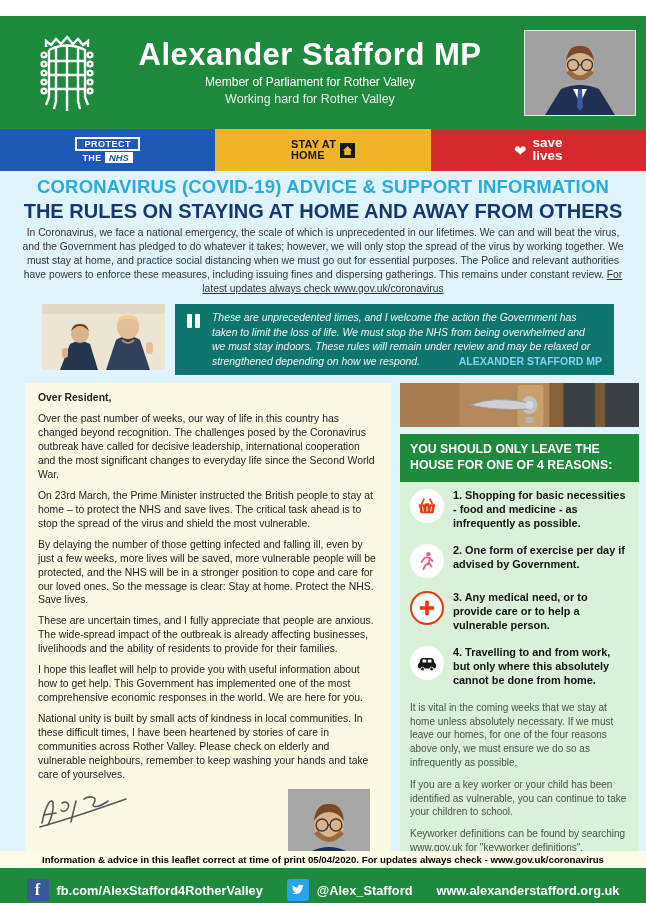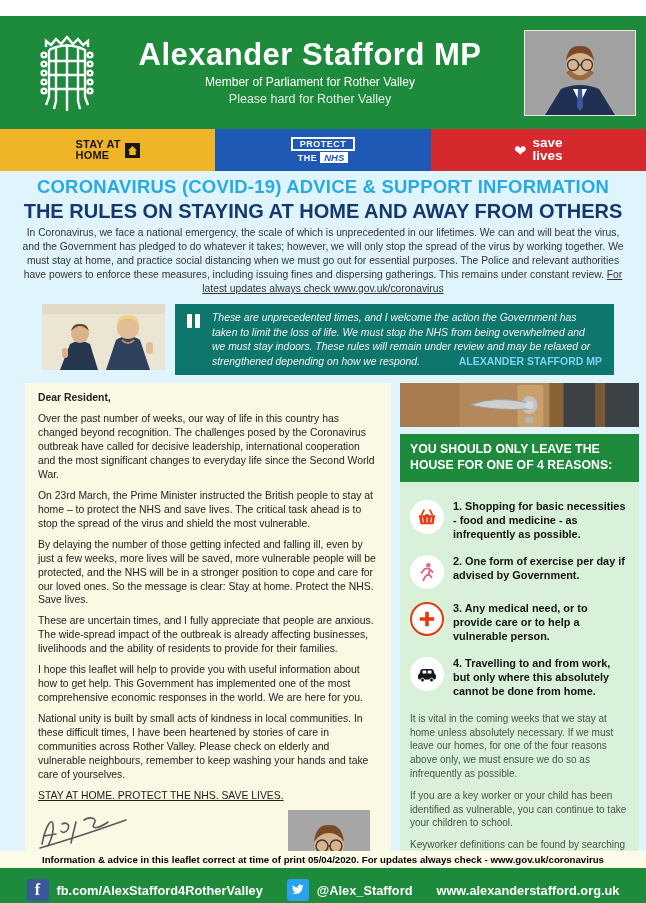--- a/index.html
+++ b/index.html
@@ -54,21 +54,21 @@
   .letter-col { width:366px; flex:none; background:#fbf8e4; padding:8px 13px 6px; color:#222; overflow:hidden; }
   .letter-col p { margin:0 0 7px; font-size:10.4px; line-height:1.34; }
   .closing { text-decoration:underline; }
   .sig-row { display:flex; justify-content:space-between; align-items:flex-start; margin-top:6px; }
   .sig-left { padding-top:2px; }
   .letter-photo { width:82px; height:97px; flex:none; margin-right:8px; }
 
   .right-col { flex:1; display:flex; flex-direction:column; min-width:0; }
   .door-photo { height:44px; flex:none; }
   .reasons-title { background:#1e8a3c; color:#fff; font-weight:bold; font-size:12.3px; line-height:1.3; padding:8px 10px; margin-top:7px; flex:none; }
-  .reasons-body { background:#d9f0d9; flex:1; padding:18px 10px 6px; }
+  .reasons-body { background:#d9f0d9; flex:1; padding:7px 10px 6px; }
   .reason { display:flex; gap:9px; margin-bottom:13px; align-items:flex-start; }
   .reason-icon { width:34px; height:34px; border-radius:50%; background:#fff; flex:none; display:flex; align-items:center; justify-content:center; }
   .reason-text { font-weight:bold; font-size:10.9px; line-height:1.28; color:#141414; }
   .note { font-size:10px; color:#46564a; line-height:1.38; margin:0 0 8px; }
 
   
   .info-strip { background:#fcfbe7; color:#000; font-weight:bold; font-size:9.7px; text-align:center; padding:3px 4px; flex:none; }
   .footer { background:#1e8a3c; height:44px; flex:none; display:flex; align-items:center; justify-content:center; gap:24px; color:#fff; }
   .social { display:flex; align-items:center; gap:8px; font-weight:bold; font-size:12.8px; }
   .fb-icon { width:22px; height:22px; border-radius:3px; background:#3b5998; color:#fff; display:flex; align-items:center; justify-content:center; font-weight:bold; font-size:16px; font-family:"Liberation Serif",serif; }
@@ -101,59 +101,59 @@
           <circle cx="52" cy="33" r="2.4"></circle>
           <circle cx="52" cy="42" r="2.4"></circle>
           <circle cx="52" cy="51" r="2.4"></circle>
           <circle cx="52" cy="60" r="2.4"></circle>
         <path d="M11 66 L8 74 M47 66 L50 74 M18 70 L16 78 M40 70 L42 78 M29 74 L29 80"></path>
       </svg>
     </span>
     <div class="hdr-text">
       <div class="hdr-name">Alexander Stafford MP</div>
       <div class="hdr-sub">Member of Parliament for Rother Valley</div>
-      <div class="hdr-tag">Please hard for Rother Valley</div>
+      <div class="hdr-tag">Working hard for Rother Valley</div>
     </div>
     <span class="hdr-photo">
       <svg width="110" height="84" viewBox="0 0 110 84" preserveAspectRatio="none">
         <rect width="110" height="84" fill="#a6a6a6"></rect>
         <rect width="110" height="84" fill="#9b9b9b" opacity=".5"></rect>
         <path d="M20 84 L36 58 Q55 50 74 58 L90 84 Z" fill="#203055"></path>
         <polygon points="48,58 62,58 55,72" fill="#fff"></polygon>
         <path d="M53 58 L57 58 L58 76 L55 80 L52 76 Z" fill="#3a5a9f"></path>
         <ellipse cx="55" cy="34" rx="14" ry="16" fill="#d9b38c"></ellipse>
         <path d="M41 30 Q43 14 55 15 Q67 14 69 30 Q64 22 55 22 Q46 22 41 30 Z" fill="#7a4a28"></path>
         <path d="M43 40 Q55 54 67 40" fill="none" stroke="#9a6b3f" stroke-width="5"></path>
         <circle cx="48" cy="34" r="5.5" fill="none" stroke="#3a3a3a" stroke-width="1.4"></circle>
         <circle cx="62" cy="34" r="5.5" fill="none" stroke="#3a3a3a" stroke-width="1.4"></circle>
         <line x1="53.5" y1="34" x2="56.5" y2="34" stroke="#3a3a3a" stroke-width="1.4"></line>
       </svg>
     </span>
   </div>
 
   <div class="banner">
+    <div class="band band-blue">
+      <div class="nhs-lockup">
+        <span class="protect-box">PROTECT</span>
+        <span class="the-nhs">
+          <span class="the-txt">THE</span>
+          <span class="nhs-box">NHS</span>
+        </span>
+      </div>
+    </div>
     <div class="band band-yellow">
       <div class="stay">
         <div class="stay-txt">
           <div>STAY AT</div>
           <div>HOME</div>
         </div>
         <span class="house-chip">
           <svg width="11" height="11" viewBox="0 0 12 12">
               <path d="M6 1 L11 6 L9.5 6 L9.5 11 L2.5 11 L2.5 6 L1 6 Z" fill="#f0b429"></path>
             </svg>
-        </span>
-      </div>
-    </div>
-    <div class="band band-blue">
-      <div class="nhs-lockup">
-        <span class="protect-box">PROTECT</span>
-        <span class="the-nhs">
-          <span class="the-txt">THE</span>
-          <span class="nhs-box">NHS</span>
         </span>
       </div>
     </div>
     <div class="band band-red">
       <div class="save">
         <span class="heart">❤</span>
         <span class="save-txt">
           <div>save</div>
           <div>lives</div>
         </span>
@@ -193,28 +193,27 @@
             <span class="qbar"></span>
           </span>
         <span class="qtext">These are unprecedented times, and I welcome the action the Government has taken to limit the loss of life. We must stop the NHS from being overwhelmed and we must stay indoors. These rules will remain under review and may be relaxed or strengthened depending on how we respond.</span>
         <span class="qattr">ALEXANDER STAFFORD MP</span>
       </div>
     </div>
 
     <div class="main">
 
       <div class="letter-col">
-        <p style="font-weight:bold;">Dear Resident,</p>
+        <p style="font-weight:bold;">Over Resident,</p>
         <p>Over the past number of weeks, our way of life in this country has changed beyond recognition. The challenges posed by the Coronavirus outbreak have called for decisive leadership, international cooperation and the most significant changes to everyday life since the Second World War.</p>
         <p>On 23rd March, the Prime Minister instructed the British people to stay at home – to protect the NHS and save lives. The critical task ahead is to stop the spread of the virus and shield the most vulnerable.</p>
         <p>By delaying the number of those getting infected and falling ill, even by just a few weeks, more lives will be saved, more vulnerable people will be protected, and the NHS will be in a stronger position to cope and care for our loved ones. So the message is clear: Stay at home. Protect the NHS. Save lives.</p>
         <p>These are uncertain times, and I fully appreciate that people are anxious. The wide-spread impact of the outbreak is already affecting businesses, livelihoods and the ability of residents to provide for their families.</p>
         <p>I hope this leaflet will help to provide you with useful information about how to get help. This Government has implemented one of the most comprehensive economic responses in the world. We are here for you.</p>
         <p>National unity is built by small acts of kindness in local communities. In these difficult times, I have been heartened by stories of care in communities across Rother Valley. Please check on elderly and vulnerable neighbours, remember to keep washing your hands and take care of yourselves.</p>
-        <p class="closing">STAY AT HOME. PROTECT THE NHS. SAVE LIVES.</p>
 
         <div class="sig-row">
           <div class="sig-left">
             <span>
               <svg width="92" height="40" viewBox="0 0 92 40" fill="none" stroke="#5a5a5a" stroke-width="1.6" stroke-linecap="round">
                 <path d="M4 32 C8 12 14 6 15 12 C16 20 12 30 10 34"></path>
                 <path d="M6 24 L18 22"></path>
                 <path d="M24 12 C28 10 32 12 30 17 C28 21 24 21 23 19"></path>
                 <path d="M38 10 C36 18 34 26 33 31"></path>
                 <path d="M46 8 C52 4 60 6 56 12 C52 18 62 16 70 10"></path>

